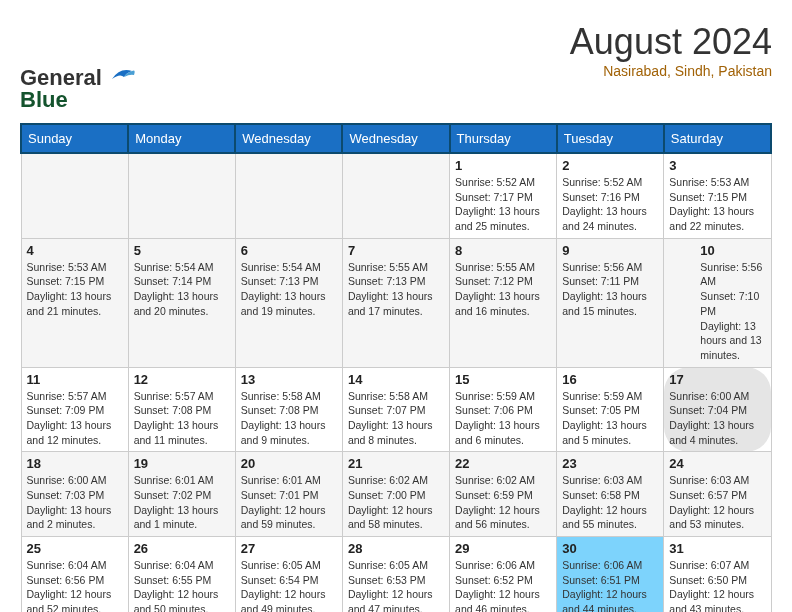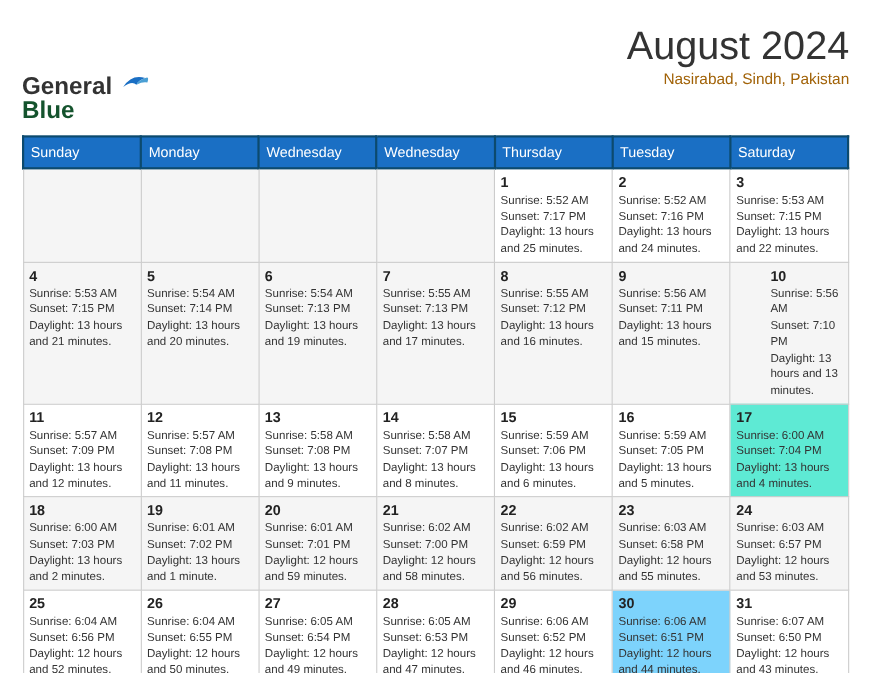--- a/index.html
+++ b/index.html
@@ -178,21 +178,21 @@
           <div class="day-info">Sunrise: 5:58 AM<br>Sunset: 7:07 PM<br>Daylight: 13 hours and 8 minutes.</div>
         </td>
         <td style="background: rgb(255, 255, 255);">
           <div class="day-number">15</div>
           <div class="day-info">Sunrise: 5:59 AM<br>Sunset: 7:06 PM<br>Daylight: 13 hours and 6 minutes.</div>
         </td>
         <td style="background: rgb(255, 255, 255);">
           <div class="day-number">16</div>
           <div class="day-info">Sunrise: 5:59 AM<br>Sunset: 7:05 PM<br>Daylight: 13 hours and 5 minutes.</div>
         </td>
-        <td style="background: #5eead4;">
+        <td style="background: #e5e5e5; border-radius: 25px;">
           <div class="day-number">17</div>
           <div class="day-info">Sunrise: 6:00 AM<br>Sunset: 7:04 PM<br>Daylight: 13 hours and 4 minutes.</div>
         </td>
       </tr>
       <tr>
         <td style="background: rgb(245, 245, 245);">
           <div class="day-number">18</div>
           <div class="day-info">Sunrise: 6:00 AM<br>Sunset: 7:03 PM<br>Daylight: 13 hours and 2 minutes.</div>
         </td>
         <td style="background: rgb(245, 245, 245);">

